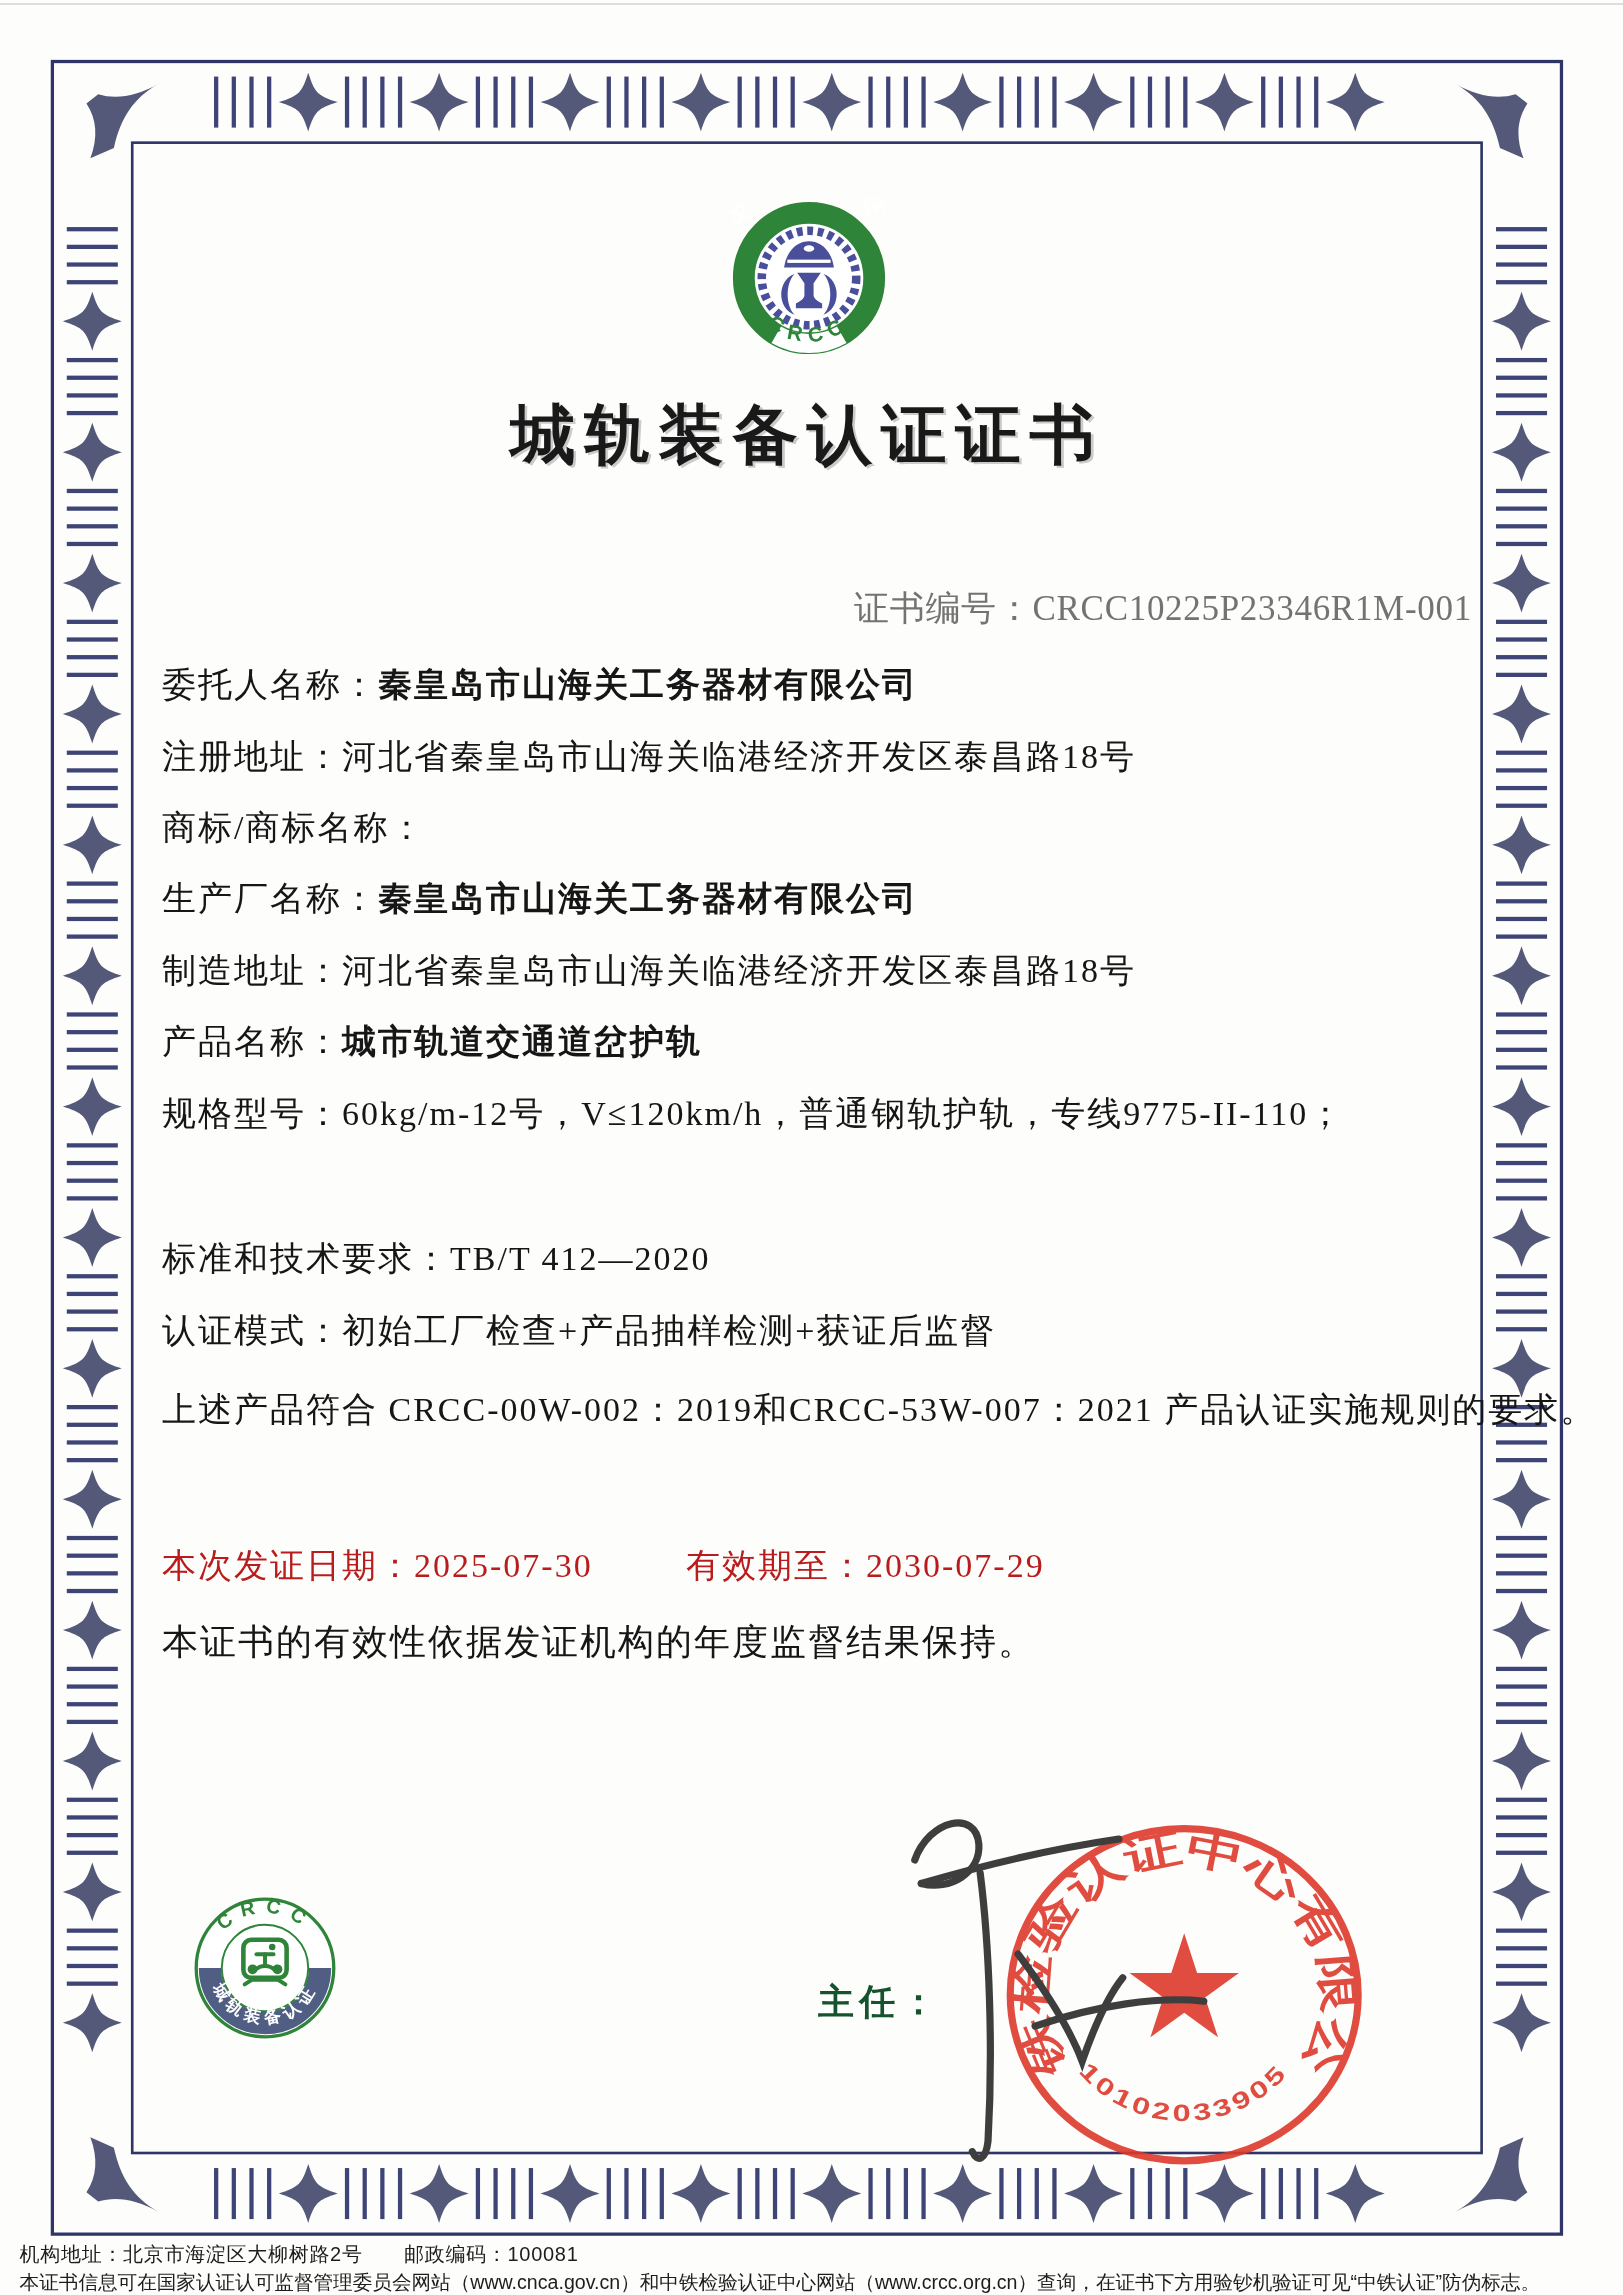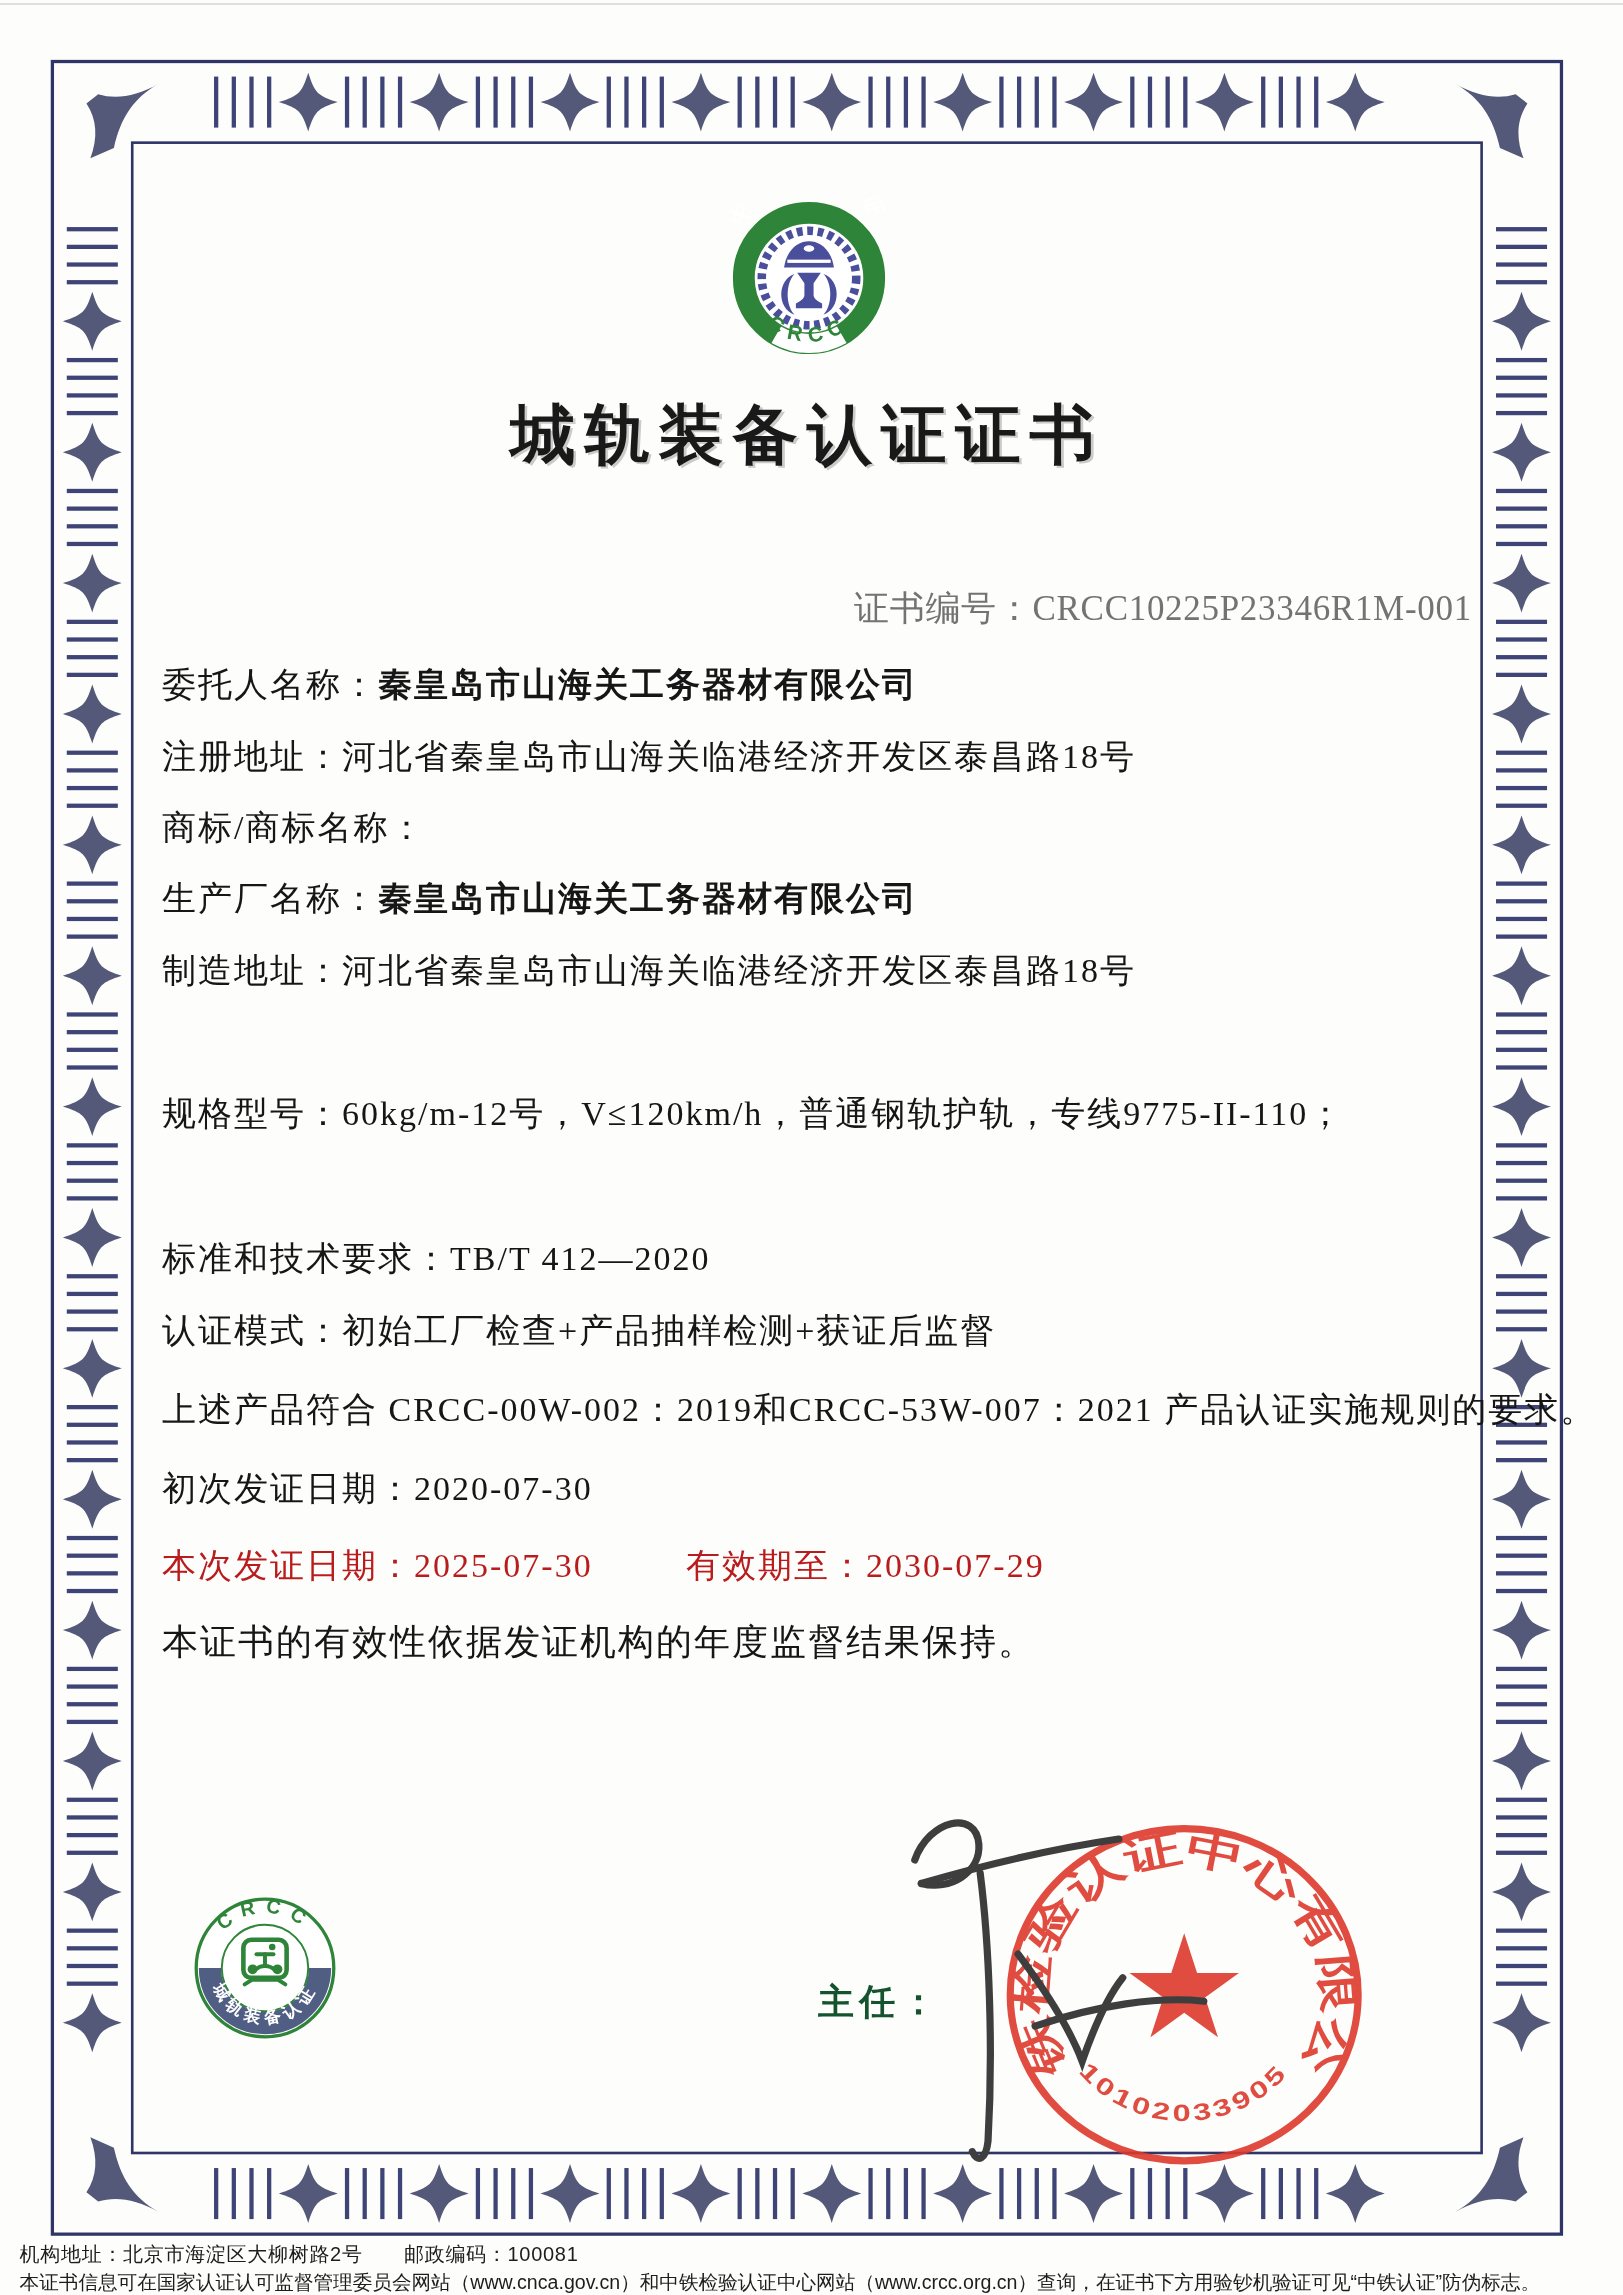--- a/index.html
+++ b/index.html
@@ -309,25 +309,25 @@
 
   <div class="title">城轨装备认证证书</div>
 
   <div class="certno"><span>证书编号：</span><span>CRCC10225P23346R1M-001</span></div>
 
   <div class="row r0"><span>委托人名称：</span><span class="bv">秦皇岛市山海关工务器材有限公司</span></div>
   <div class="row r1"><span>注册地址：</span><span>河北省秦皇岛市山海关临港经济开发区泰昌路18号</span></div>
   <div class="row r2"><span>商标/商标名称：</span><span></span></div>
   <div class="row r3"><span>生产厂名称：</span><span class="bv">秦皇岛市山海关工务器材有限公司</span></div>
   <div class="row r4"><span>制造地址：</span><span>河北省秦皇岛市山海关临港经济开发区泰昌路18号</span></div>
+  <div class="row r5"><span>产品名称：</span><span class="bv">城市轨道交通道岔护轨</span></div>
   <div class="row r6"><span>规格型号：</span><span>60kg/m-12号，V≤120km/h，普通钢轨护轨，专线9775-II-110；</span></div>
   <div class="row r8"><span>标准和技术要求：</span><span>TB/T 412—2020</span></div>
   <div class="row r9"><span>认证模式：</span><span>初始工厂检查+产品抽样检测+获证后监督</span></div>
   <div class="row r10"><span>上述产品符合 CRCC-00W-002：2019和CRCC-53W-007：2021 产品认证实施规则的要求。</span></div>
-  <div class="row r11"><span>初次发证日期：</span><span>2020-07-30</span></div>
 
   <div class="daterow">
     <span>本次发证日期：</span><span>2025-07-30</span>
     <span class="pair2"><span>有效期至：</span><span>2030-07-29</span></span>
   </div>
 
   <div class="validity">本证书的有效性依据发证机构的年度监督结果保持。</div>
 
   <svg class="logo-bottom" width="152" height="152" viewBox="-116 -116 232 232">
     <circle r="105" fill="#ffffff" stroke="#2e8438" stroke-width="5"></circle>

